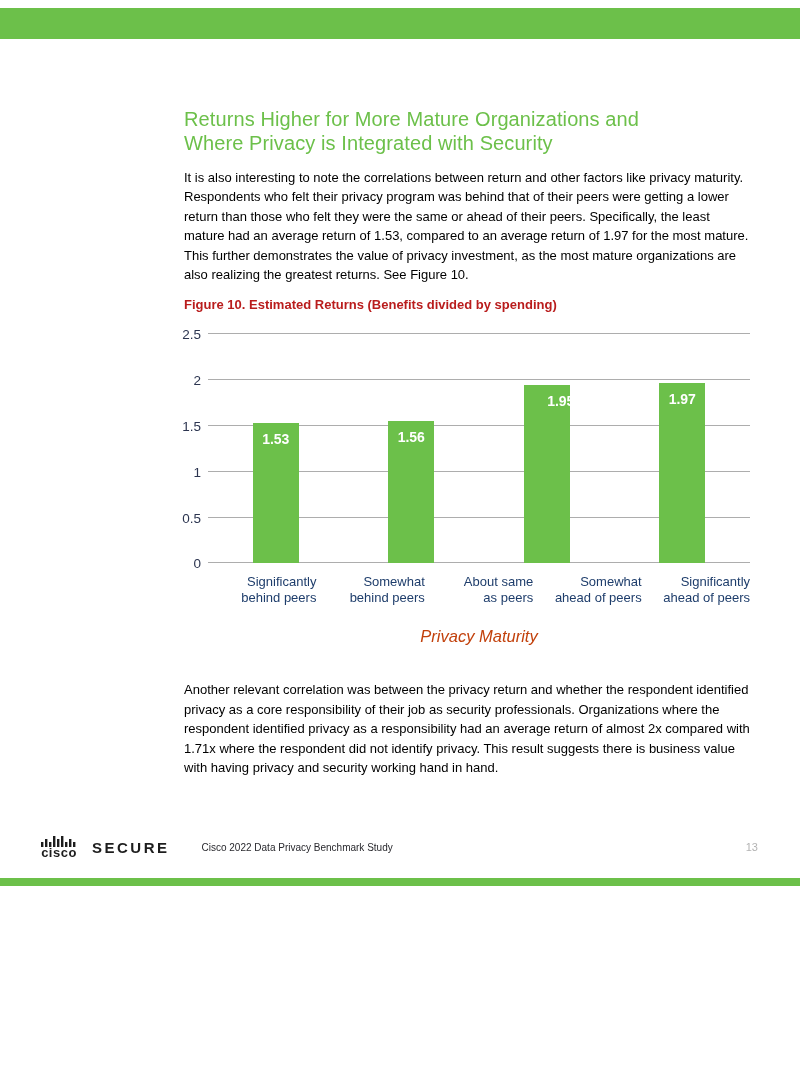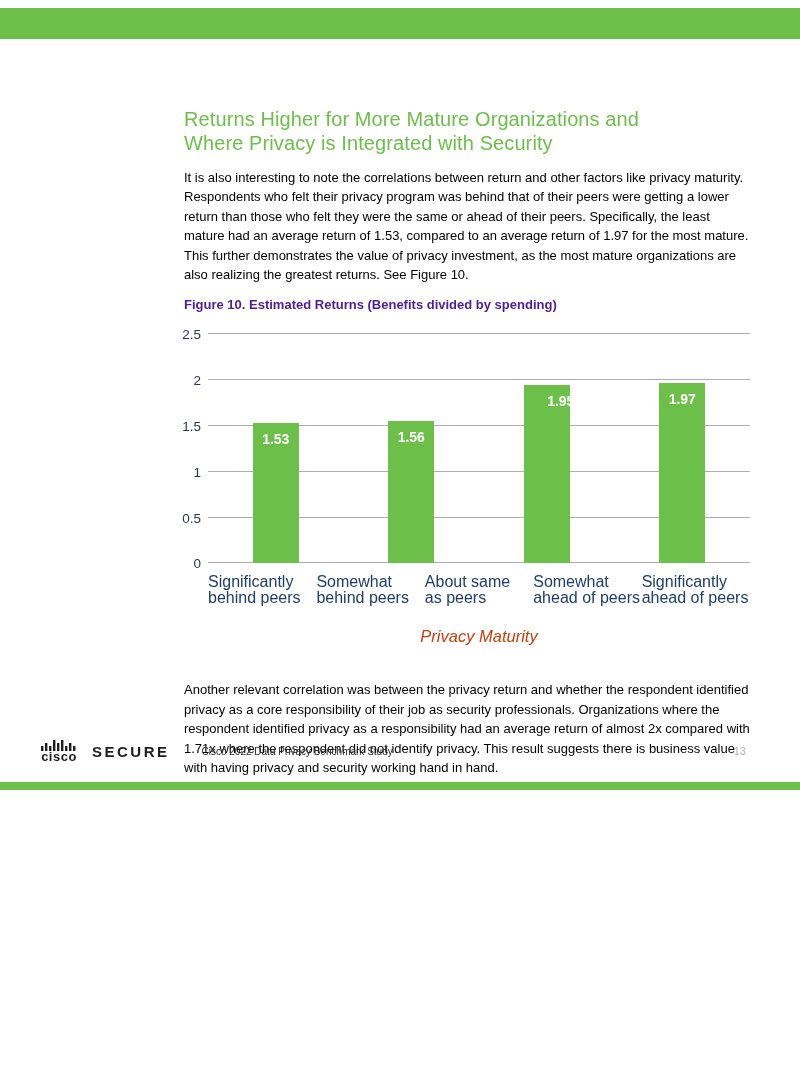--- a/index.html
+++ b/index.html
@@ -1,63 +1,63 @@
 <!DOCTYPE html>
 <html><head>
 <meta charset="utf-8">
 <style>
   * { margin:0; padding:0; box-sizing:border-box; }
   html,body { background:#ffffff; }
   .page {
-    position:relative; width:800px; height:790px; margin:0 auto;
+    position:relative; width:800px; height:886px; margin:0 auto;
     background:#ffffff; overflow:hidden;
     font-family:"Liberation Sans", sans-serif;
   }
   .top-accent { position:absolute; top:8px; left:0; width:100%; height:31px; }
   .bottom-accent { position:absolute; bottom:0; left:0; width:100%; height:8px; }
 
   .content { position:absolute; left:184px; top:0; width:566px; }
 
   .page-title {
     margin-top:108px; max-width:505px;
     font-size:20px; line-height:23.5px; font-weight:400;
     color:#6cc04a; letter-spacing:0.1px;
   }
   .body-par {
     margin-top:13px; font-size:13px; line-height:19.4px;
     color:#000000;
   }
   .fig-caption {
-    margin-top:13px; font-size:13px; font-weight:700; color:#4c1d95;
+    margin-top:13px; font-size:13px; font-weight:700; color:#b91c1c;
   }
 
   
   .chart { margin-top:22px; width:566px; }
   .plot { position:relative; height:229px; margin-left:24px; }
   .gridline { position:absolute; left:0; right:0; height:1px; background:#adadad; z-index:1; }
   .ytick {
     position:absolute; right:calc(100% + 7px); transform:translateY(50%);
     font-size:13.5px; color:#2c3550; white-space:nowrap;margin-left:36px;
   }
   .bars { position:absolute; left:0; right:0; top:0; bottom:0; display:flex; z-index:2; }
   .bar-slot { flex:1; display:flex; justify-content:center; align-items:flex-end; }
   .bar { width:46px; display:flex; justify-content:center; align-items:flex-start; }
   .bar-value { color:#ffffff; font-weight:700; font-size:14px; margin-top:8px; }
   .cats { display:flex; margin-left:24px; margin-top:11px; }
-  .cat { flex:1; text-align:left; font-size:16px; line-height:16px; color:#1e3d6b; white-space:nowrap; }
+  .cat { flex:1; text-align:right; font-size:13px; line-height:16px; color:#1e3d6b; white-space:nowrap; }
   .xlabel-row { margin-left:24px; margin-top:21px; text-align:center; font-size:16.5px; color:#c2410c;font-style:italic; }
 
   .source-note {
     margin-top:22px; font-size:9.5px; font-style:italic; font-weight:700; color:#3f3f46;
   }
   .par2 { margin-top:34px; }
 
   
   .footer {
-    position:absolute; left:40px; right:54px; bottom:24px; height:30px;
+    position:absolute; left:40px; right:42px; bottom:24px; height:30px;
     display:flex; align-items:center;
   }
   .cisco-logo { display:flex; flex-direction:column; align-items:center; }
   .cisco-wordmark { font-size:13px; font-weight:700; color:#1d1d1d; letter-spacing:0.5px; line-height:12px; }
   .secure-brand { margin-left:14px; font-size:15px; font-weight:700; letter-spacing:2.5px; color:#1d1d1d; }
   .footer-doc-title { margin-left:32px; font-size:10px; color:#29292e; }
   .page-number { margin-left:auto; font-size:11px; color:#b3b3b3; }
 </style>
 </head>
 <body>

